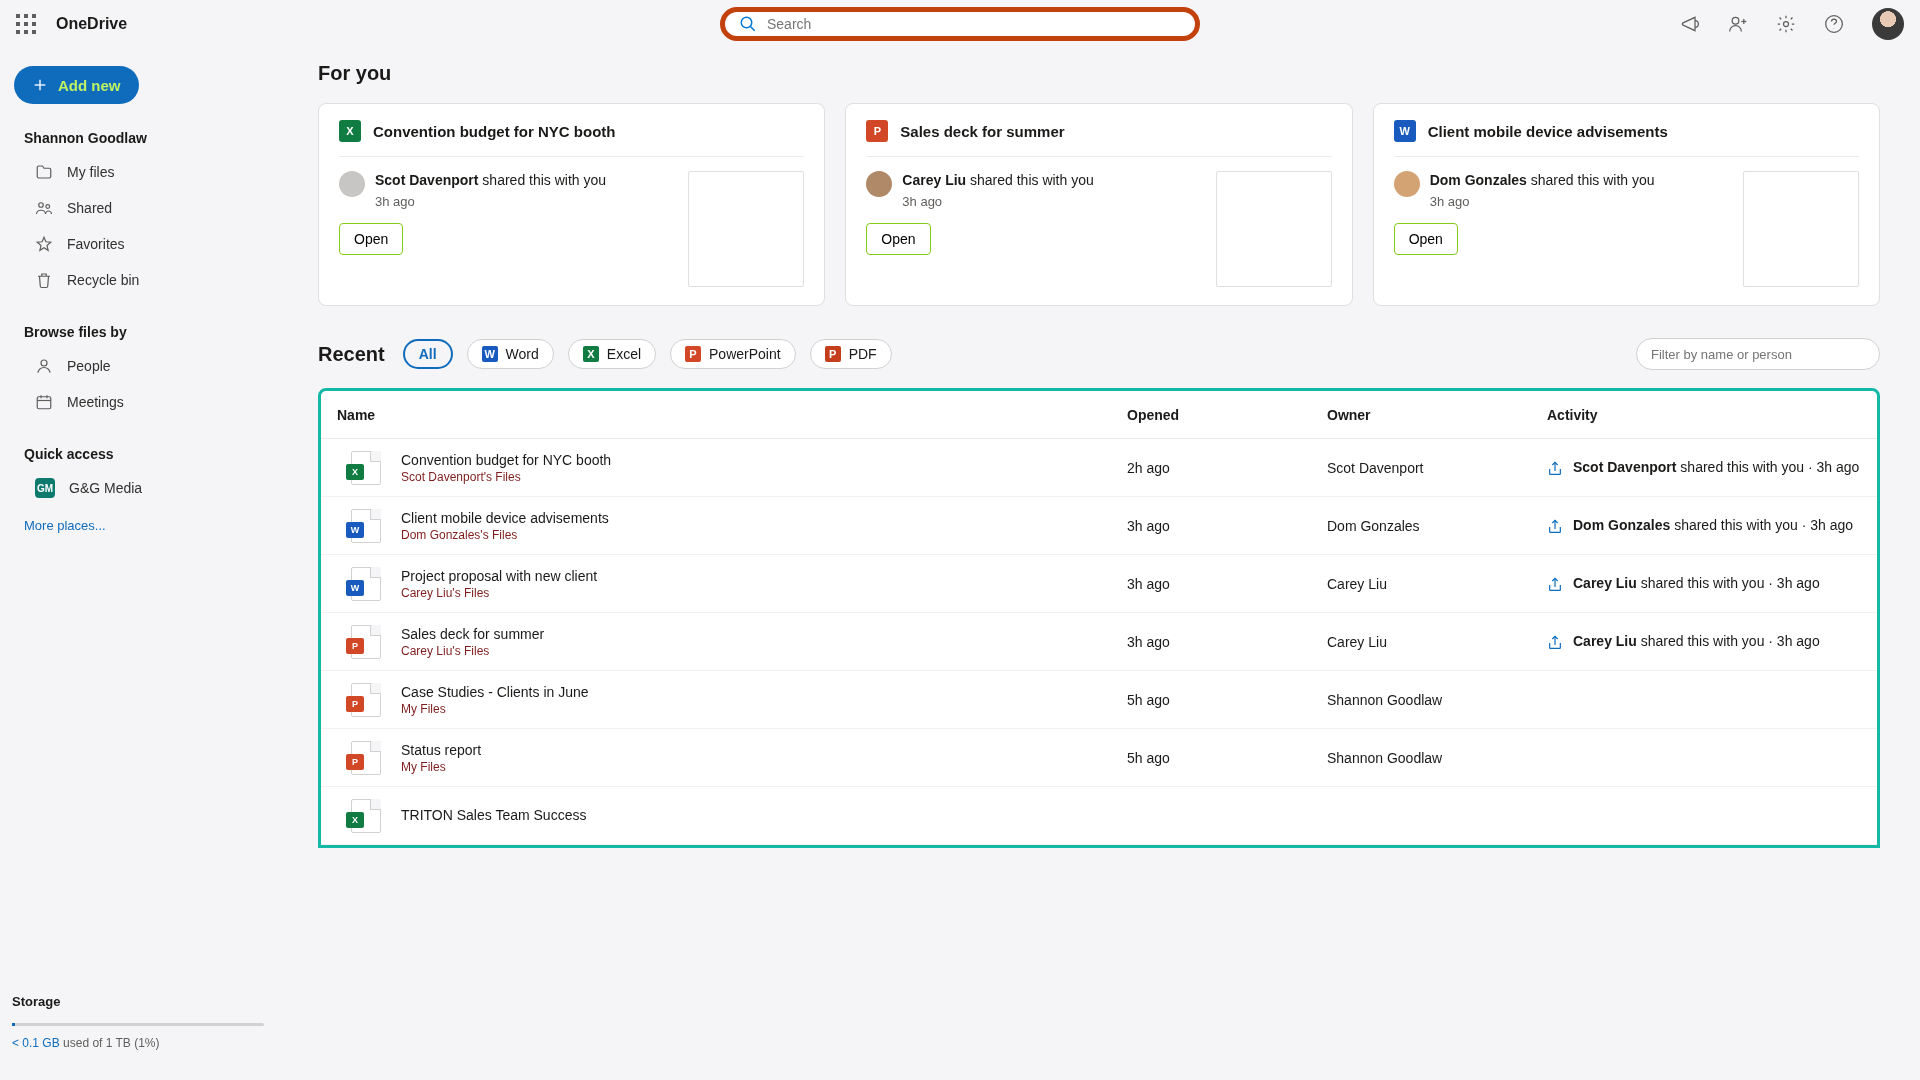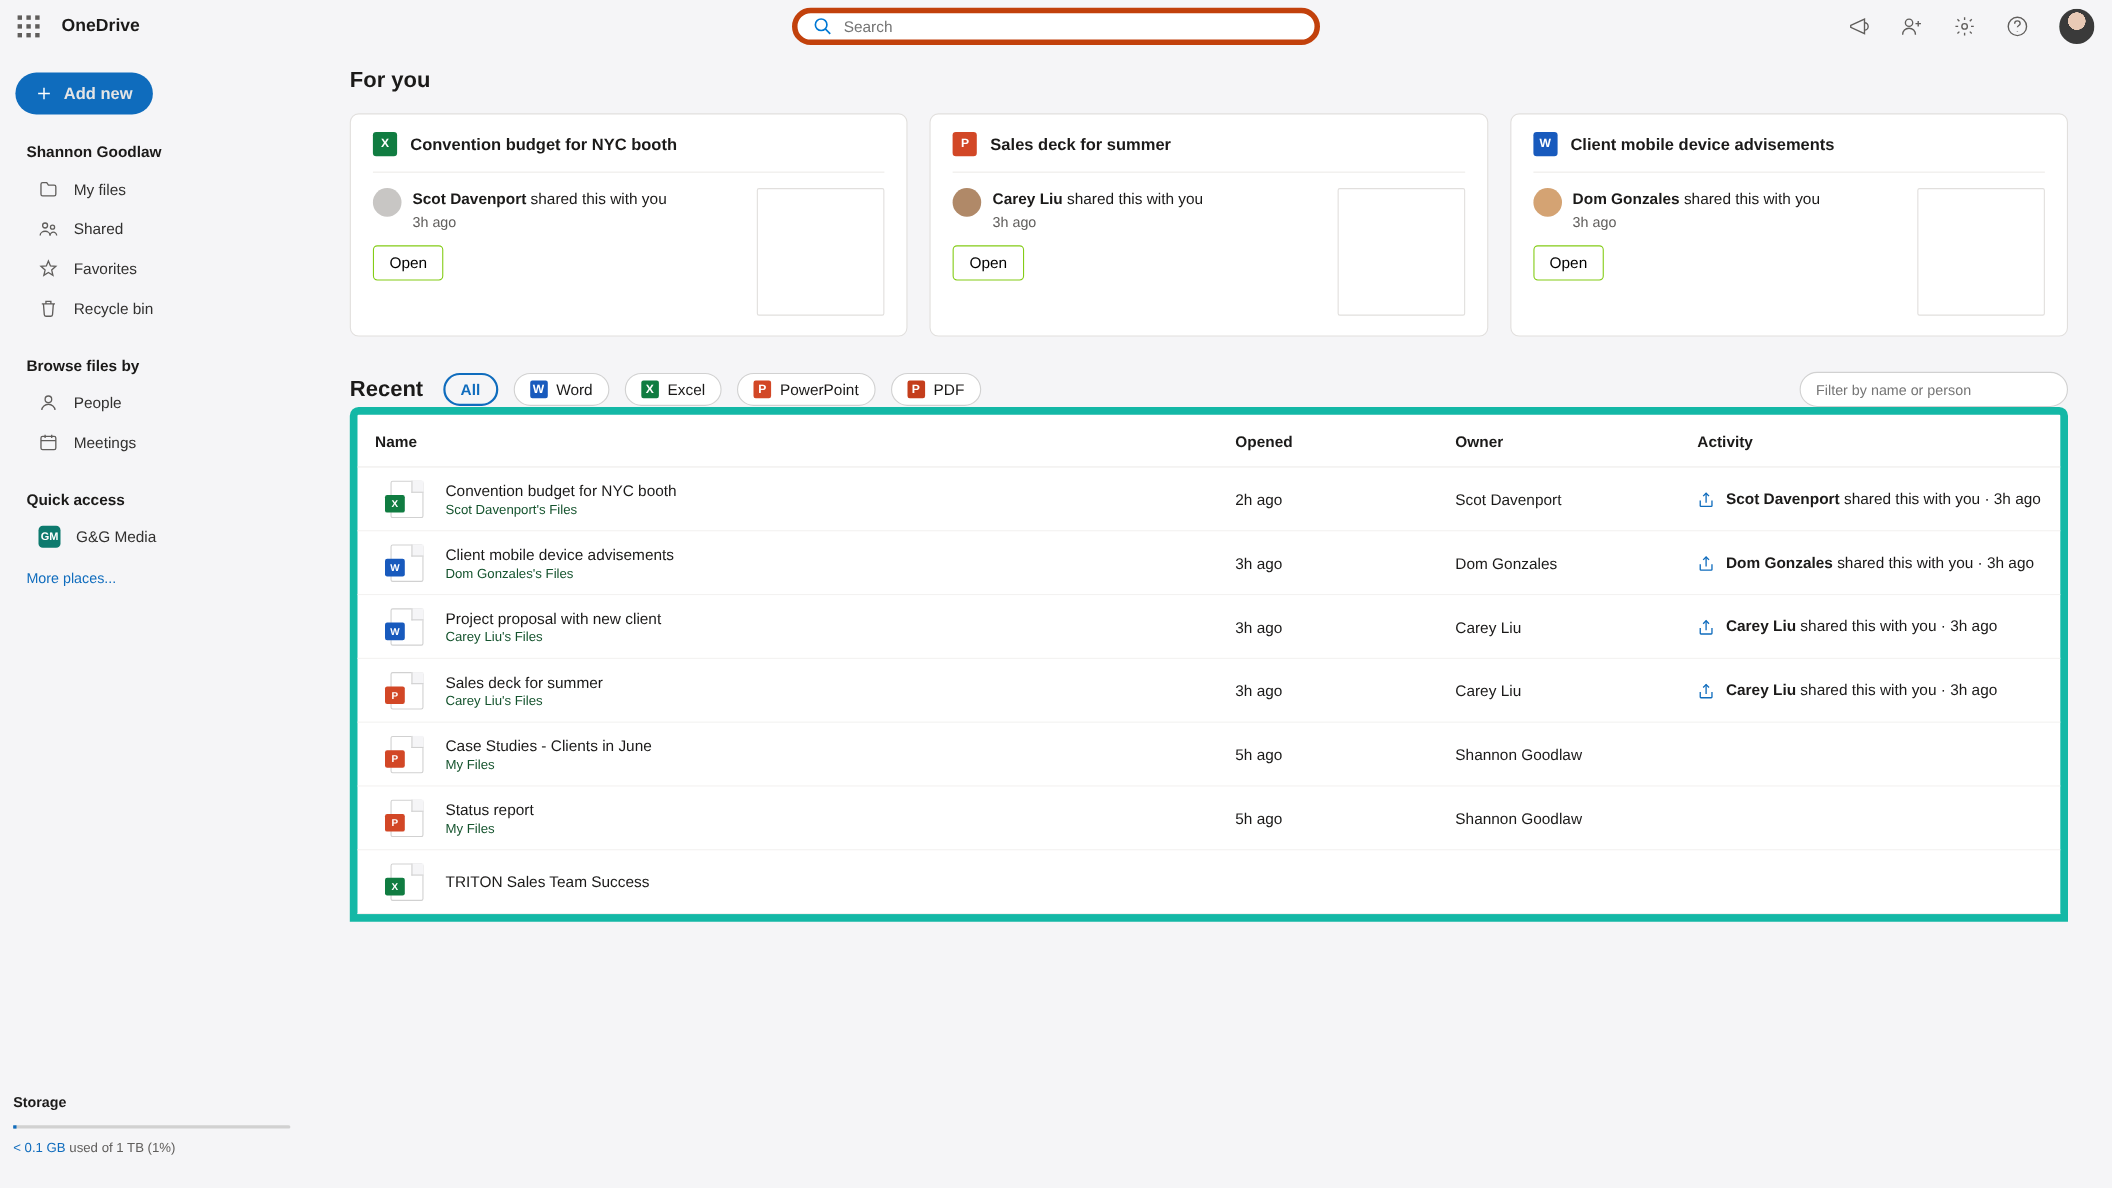--- a/index.html
+++ b/index.html
@@ -12,21 +12,21 @@
   .search-wrap { margin-left:auto; margin-right:auto; position: absolute; left:50%; transform:translateX(-50%); }
   .search { width:480px; height:34px; border:5px solid #c2410c; border-radius:17px; background:#fff; display:flex; align-items:center; padding:0 14px; gap:10px; }
   .search svg { width:18px; height:18px; stroke:#0078d4; fill:none; stroke-width:2; }
   .search input { border:none; outline:none; flex:1; font-size:14px; background:transparent; }
   .top-actions { margin-left:auto; display:flex; align-items:center; gap:28px; }
   .top-actions .ico { width:20px; height:20px; stroke:#605e5c; fill:none; stroke-width:1.5; cursor:pointer; }
   .avatar { width:32px; height:32px; border-radius:50%; background:#6b8e7f; background-image: radial-gradient(circle at 50% 35%, #e8c9b5 0 30%, transparent 31%), linear-gradient(#3a3a3a,#3a3a3a); display:inline-block; }
   
   .layout { display:flex; height:calc(100% - 48px); }
   .sidebar { width:278px; padding:18px 10px 10px 8px; display:flex; flex-direction:column; }
-  .addnew { background:#0f6cbd; color:#e5e5e5; border:none; border-radius:20px; height:38px; padding:0 18px; display:inline-flex; align-items:center; gap:10px; font-size:15px; font-weight:600; cursor:pointer; margin-left:6px; width:fit-content; }
+  .addnew { background:#0f6cbd; color:#bef264; border:none; border-radius:20px; height:38px; padding:0 18px; display:inline-flex; align-items:center; gap:10px; font-size:15px; font-weight:600; cursor:pointer; margin-left:6px; width:fit-content; }
   .addnew svg { width:16px; height:16px; stroke:#fff; stroke-width:2; }
   .side-section-title { font-size:14px; font-weight:600; color:#1b1a19; margin:26px 0 8px 16px; }
   .side-item { display:flex; align-items:center; gap:14px; height:36px; padding:0 16px 0 24px; font-size:14px; color:#323130; cursor:pointer; border-left:3px solid transparent; }
   .side-item.active { font-weight:600; border-left-color:#0f6cbd; }
   .side-item svg { width:18px; height:18px; stroke:#605e5c; fill:none; stroke-width:1.6; }
   .side-item.active svg { stroke:#0f6cbd; }
   .quick-chip { width:20px; height:20px; border-radius:4px; background:#0d7a6e; color:#fff; font-size:10px; display:flex; align-items:center; justify-content:center; font-weight:600; }
   .more-link { color:#0f6cbd; font-size:13px; margin:12px 0 0 16px; cursor:pointer; }
   .storage-block { margin-top:auto; padding:0 4px 20px 4px; }
   .storage-title { font-size:13px; font-weight:600; margin-bottom:14px; }
@@ -57,31 +57,31 @@
   .thumb { width:116px; height:116px; border:1px solid #e1dfdd; border-radius:2px; background:#fff; font-size:6px; color:#c8c6c4; padding:6px; overflow:hidden; }
   .open-btn { margin-top:14px; border:1px solid #84cc16; background:#fff; border-radius:4px; height:32px; padding:0 14px; font-size:14px; cursor:pointer; }
   
   .recent-bar { display:flex; align-items:center; gap:14px; margin-top:32px; }
   .recent-title { font-size:20px; font-weight:600; margin-right:4px; }
   .pill { display:inline-flex; align-items:center; gap:8px; height:30px; border:1px solid #d1d1d1; border-radius:15px; padding:0 14px; font-size:14px; background:#fff; cursor:pointer; }
   .pill.active { border-color:#0f6cbd; color:#0f6cbd; font-weight:600; background:transparent; border-width:2px; }
   .pill .mini { width:16px; height:16px; border-radius:2px; }
   .filter-input { margin-left:auto; width:244px; height:32px; border:1px solid #d1d1d1; border-radius:16px; background:#fff; padding:0 14px; font-size:13px; outline:none; }
   
-  .table { background:#fff; border:7px solid #14b8a6; border-radius:8px 8px 0 0; }
+  .table { background:#fff; border:3px solid #14b8a6; border-radius:8px 8px 0 0; margin-top:18px; }
   .thead, .trow { display:grid; grid-template-columns: 70px 1fr 200px 220px 320px; align-items:center; padding:0 10px; }
   .thead { height:48px; font-size:14px; font-weight:600; color:#1b1a19; border-bottom:1px solid #edebe9; }
   .thead div:first-child { grid-column:1 / span 2; padding-left:6px; }
   .trow { height:58px; border-bottom:1px solid #f3f2f1; font-size:14px; }
   .file-ico-wrap { display:flex; justify-content:center; }
   .file-ico { width:30px; height:34px; border:1px solid #d1d1d1; border-radius:2px; position:relative; background:#fff; }
   .file-ico::before { content:""; position:absolute; right:-1px; top:-1px; width:10px; height:10px; background:#f5f5f7; border-left:1px solid #d1d1d1; border-bottom:1px solid #d1d1d1; }
   .file-ico .badge { position:absolute; left:-6px; bottom:4px; width:18px; height:16px; border-radius:2px; color:#fff; font-size:9px; font-weight:700; display:flex; align-items:center; justify-content:center; }
   .fname { font-weight:400; }
-  .fsub { font-size:12px; color:#14532d; margin-top:2px; }
+  .fsub { font-size:12px; color:#7f1d1d; margin-top:2px; }
   .activity-cell { display:flex; gap:10px; align-items:flex-start; }
   .activity-cell svg { width:16px; height:16px; stroke:#0f6cbd; fill:none; stroke-width:1.8; flex-shrink:0; margin-top:2px; }
   .activity-cell span b { font-weight:600; }
 </style>
 </head>
 <body>
 
 <div class="topbar">
   <div class="waffle">
     <span></span>

